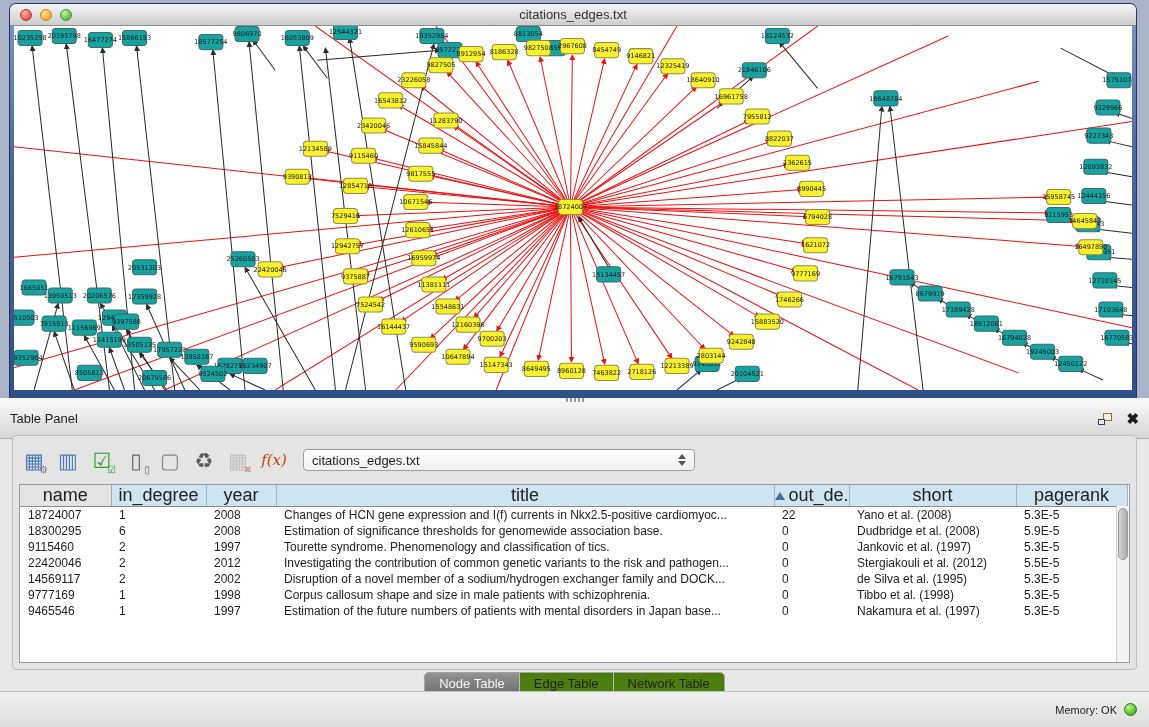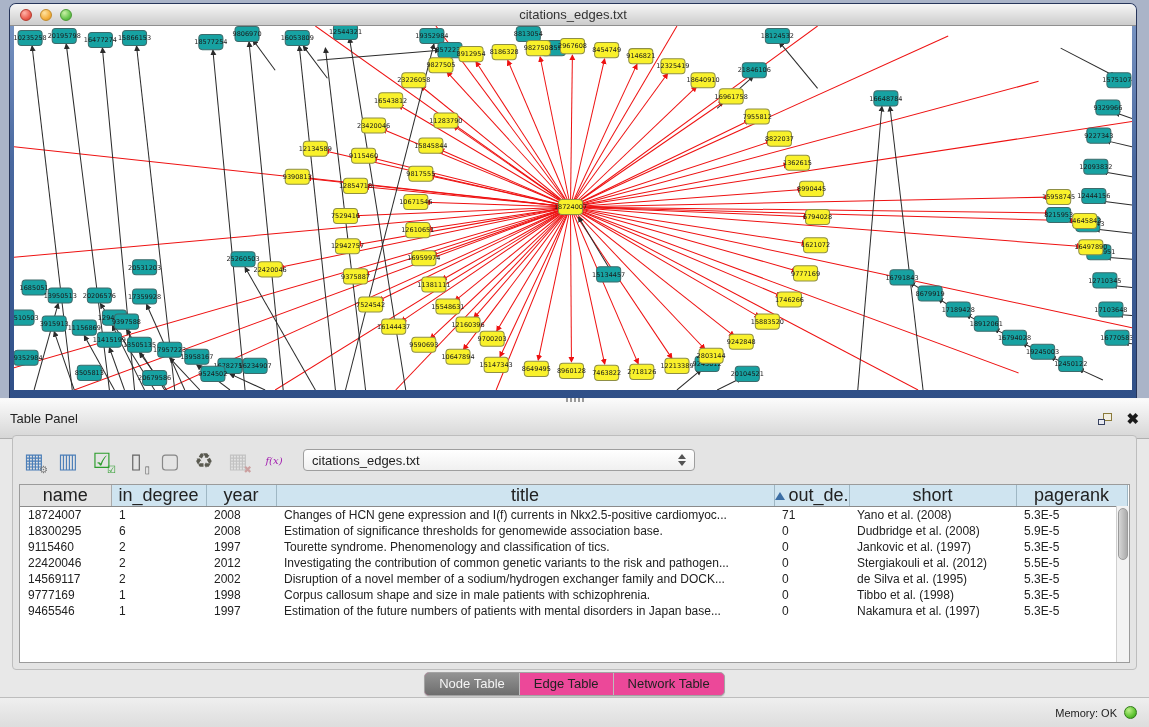--- a/index.html
+++ b/index.html
@@ -38,21 +38,21 @@
     background:repeating-linear-gradient(90deg,#9a9a9a 0 2px, transparent 2px 4px); }
 
   .panel-inner { position:absolute; left:12px; right:12px; top:36px; bottom:57px;
     background:#e4e4e4; border:1px solid #bdbdbd; border-radius:4px; }
   .toolbar { position:absolute; left:6px; top:4px; height:40px; display:flex; align-items:center; gap:4px; }
   .tool-icon { width:30px; height:32px; display:flex; align-items:center; justify-content:center;
     font-size:21px; position:relative; cursor:default; }
   .tool-icon .glyph { line-height:1; }
   .tool-icon .sub { position:absolute; right:1px; bottom:1px; font-size:10px; line-height:1; }
   .tool-icon.disabled { opacity:.45; }
-  .fx-icon { font-family:"DejaVu Serif", serif; font-style:italic; font-size:10px; color:#a21caf;
+  .fx-icon { font-family:"DejaVu Serif", serif; font-style:italic; font-size:15px; color:#c2410c;
     width:34px; text-align:center; }
   .combo { width:392px; height:22px; margin-left:8px; background:linear-gradient(#ffffff,#f0f0f0);
     border:1px solid #9e9e9e; border-radius:4px; display:flex; align-items:center;
     padding:0 8px; font-size:13px; color:#222; }
   .combo .val { flex:1; }
   .combo .arrows { display:flex; flex-direction:column; gap:2px; }
   .combo .arrows i { display:block; width:0; height:0; border-left:4px solid transparent; border-right:4px solid transparent; }
   .combo .arrows .up { border-bottom:5px solid #555; }
   .combo .arrows .dn { border-top:5px solid #555; }
 
@@ -65,26 +65,26 @@
   table.data td { height:16px; font-size:12px; color:#222; padding:0 0 0 8px;
     white-space:nowrap; overflow:hidden; }
   .sort-tri { display:inline-block; width:0; height:0; border-left:5px solid transparent;
     border-right:5px solid transparent; border-bottom:8px solid #3b6ea5; margin-right:4px; vertical-align:middle; }
   .vscroll { position:absolute; right:0; top:21px; bottom:0; width:13px; background:#f3f3f3; border-left:1px solid #cfcfcf; }
   .vscroll .thumb { margin:2px 1px; height:52px; border:1px solid #9a9a9a; border-radius:6px;
     background:linear-gradient(90deg,#d6d6d6,#ababab); }
 
   .tabs-row { position:absolute; left:0; right:0; bottom:31px; display:flex; justify-content:center; }
   .segmented { display:flex; border:1px solid #a3a3a3; border-radius:5px; overflow:hidden;
-    background:#ec4899; box-shadow:0 1px 1px rgba(0,0,0,.15); }
+    background:#4d7c0f; box-shadow:0 1px 1px rgba(0,0,0,.15); }
   .seg-tab { padding:3px 14px 4px; font-size:13px; color:#222; border-left:1px solid #bdbdbd; cursor:default; }
   .seg-tab:first-child { border-left:none; }
   .seg-tab.selected { background:linear-gradient(#939393,#6e6e6e); color:#f4f4f4; }
 
-  .status-bar { position:absolute; left:0; right:0; bottom:0; height:30px;
+  .status-bar { position:absolute; left:0; right:0; bottom:0; height:36px;
     background:linear-gradient(#efefef,#dddddd); border-top:1px solid #bdbdbd;
     display:flex; align-items:center; justify-content:flex-end; padding-right:12px; gap:7px; }
   .mem-label { font-size:11px; color:#222; }
   .mem-dot { width:13px; height:13px; border-radius:50%; border:1px solid #2f7a18;
     background:radial-gradient(circle at 35% 30%, #bdf08a, #5fc433 60%, #2f8c17); }
 </style>
 </head>
 <body>
 
 <div class="net-window">
@@ -531,21 +531,21 @@
               <th>short</th>
               <th>pagerank</th>
             </tr>
           </thead>
           <tbody>
             <tr>
               <td>18724007</td>
               <td>1</td>
               <td>2008</td>
               <td>Changes of HCN gene expression and I(f) currents in Nkx2.5-positive cardiomyoc...</td>
-              <td>71</td>
+              <td>22</td>
               <td>Yano et al. (2008)</td>
               <td>5.3E-5</td>
             </tr>
             <tr>
               <td>18300295</td>
               <td>6</td>
               <td>2008</td>
               <td>Estimation of significance thresholds for genomewide association base.</td>
               <td>0</td>
               <td>Dudbridge et al. (2008)</td>

